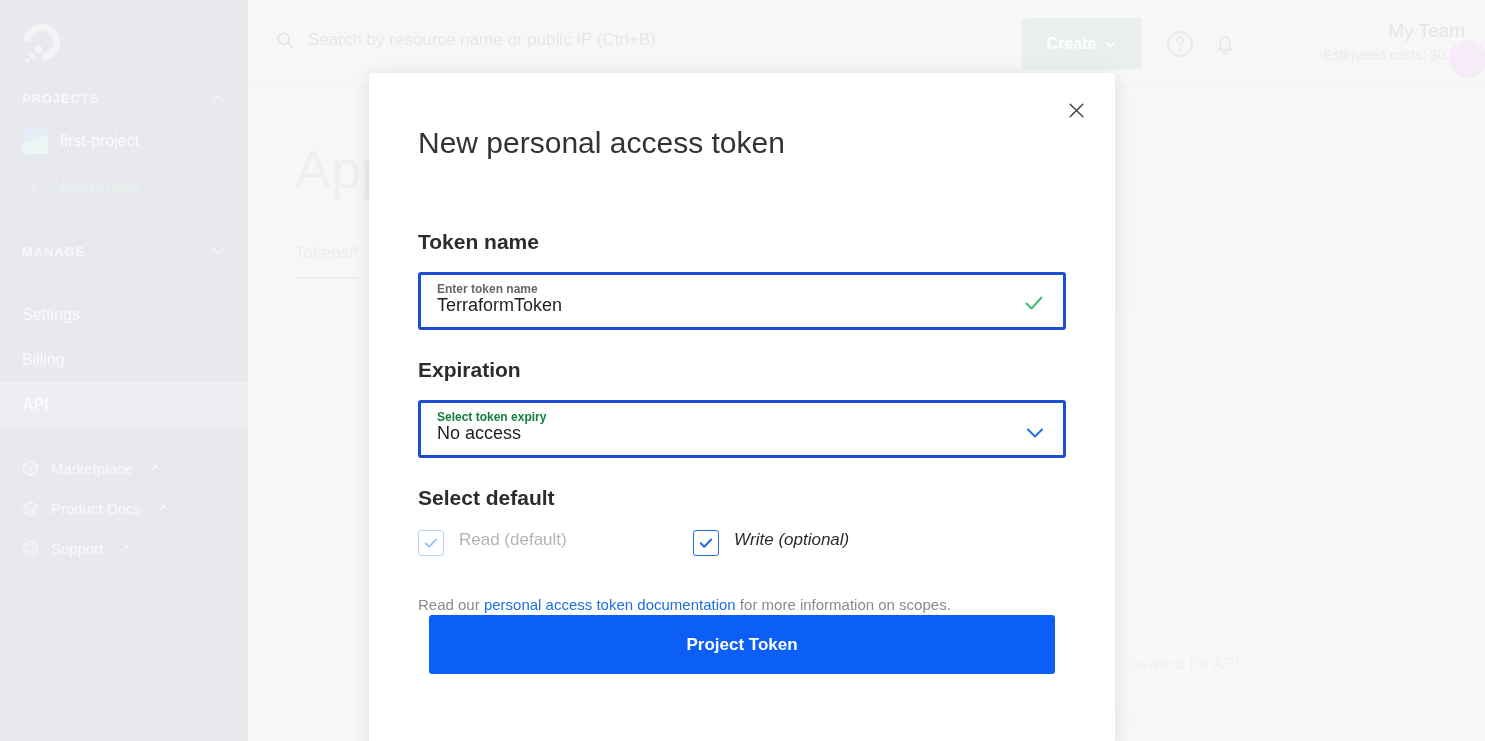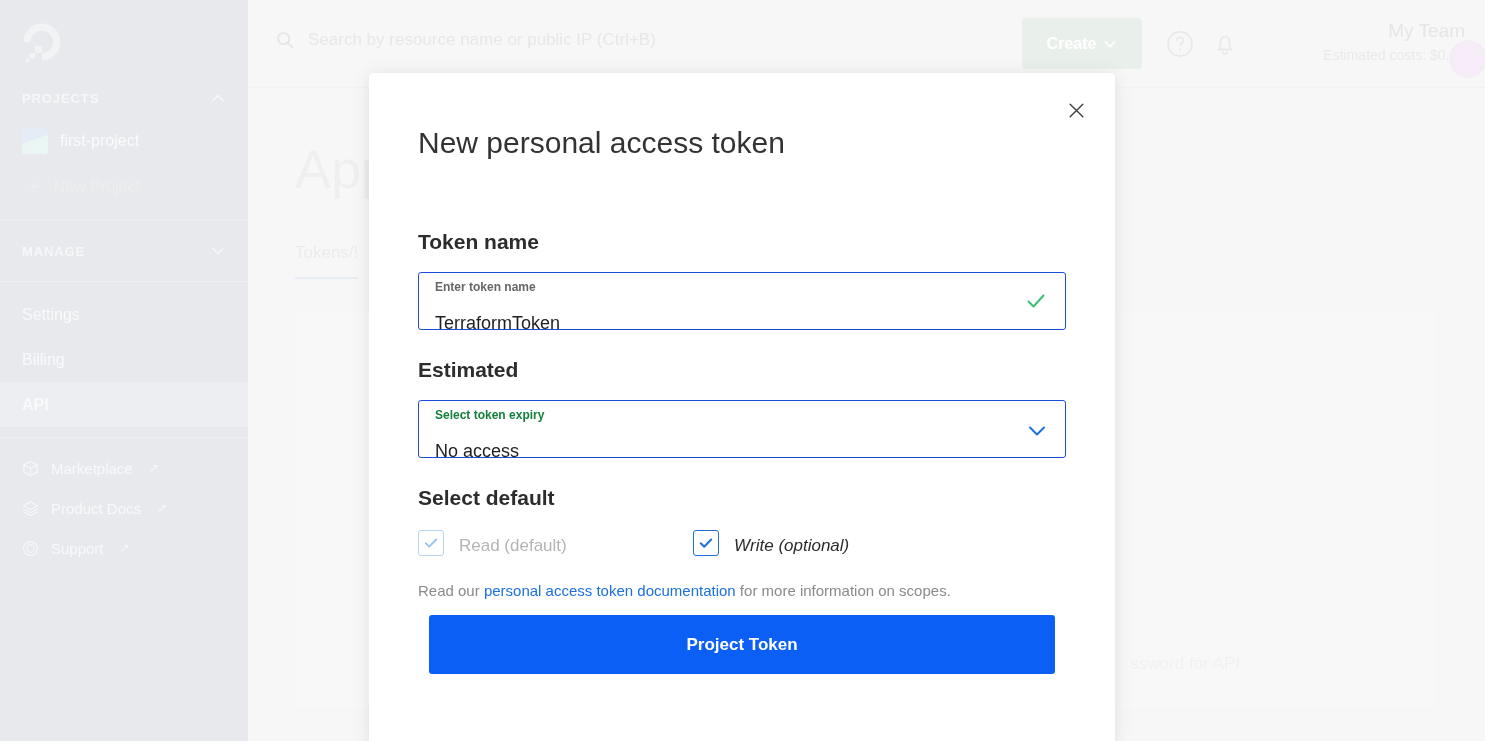--- a/index.html
+++ b/index.html
@@ -153,64 +153,64 @@
     position: absolute; left: 49px;
     font-size: 21px; color: #2c2c2c; font-weight: 700;
   }
   .sec-label.s1 { top: 157px; }
   .sec-label.s2 { top: 285px; }
   .sec-label.s3 { top: 413px; }
 
   .field {
     position: absolute; left: 49px;
     width: 648px; height: 58px;
-    border: 1px solid #1d4ed8;
+    border: 3px solid #1d4ed8;
     border-radius: 3px;
     background: #fff;
   }
   .field.f1 { top: 199px; }
   .field.f2 { top: 327px; }
   .field-label {
     position: absolute; left: 16px; top: 7px;
     font-size: 12px; font-weight: 700; color: #666;
   }
   .field-label.muted { color: #15803d; }
   .field-value {
-    position: absolute; left: 16px; top: 40px;
+    position: absolute; left: 16px; top: 20px;
     font-size: 18px; color: #1f1f1f;
   }
   .field-check {
     position: absolute; right: 18px; top: 17px;
     width: 22px; height: 22px;
   }
   .field-chev {
     position: absolute; right: 17px; top: 19px;
     width: 22px; height: 22px;
   }
 
   
   .scope-row { position: absolute; left: 49px; top: 457px; width: 648px; height: 36px; }
   .scope {
-    position: absolute; display: flex; align-items: flex-end; gap: 15px;
+    position: absolute; display: flex; align-items: flex-start; gap: 15px;
   }
   .scope.read { left: 0; }
   .scope.write { left: 275px; font-style: italic; }
   .cb {
     width: 26px; height: 26px; border-radius: 3px;
     border: 1px solid #1f6fe0;
     display: flex; align-items: center; justify-content: center;
     background: #fff; flex: none;
   }
   .cb.disabled { border-color: #b9d3f3; }
   .cb svg { width: 16px; height: 16px; }
   .scope-text { font-size: 17px; color: #2b2b2b; }
   .scope-text.muted { color: #b4b4b4; }
 
   .hint {
-    position: absolute; left: 49px; top: 509px;
+    position: absolute; left: 49px; top: 523px;
     font-size: 15px; color: #8a8a8a;
   }
   .hint a { color: #1c70e0; text-decoration: none; }
 
   .gen-btn {
     position: absolute; left: 60px; top: 542px;
     width: 626px; height: 59px;
     background: #0c5ff5;
     border: none; border-radius: 3px;
     color: #fff; font-size: 17px; font-weight: 700;
@@ -363,21 +363,21 @@
 
     <div class="sec-label s1">Token name</div>
     <div class="field f1">
       <span class="field-label">Enter token name</span>
       <span class="field-value">TerraformToken</span>
       <svg class="field-check" viewBox="0 0 22 22">
         <path d="M3.5 11.5 L8.5 16.5 L18.5 5.5" fill="none" stroke="#3cbf74" stroke-width="2" stroke-linecap="round" stroke-linejoin="round"></path>
       </svg>
     </div>
 
-    <div class="sec-label s2">Estimated</div>
+    <div class="sec-label s2">Expiration</div>
     <div class="field f2">
       <span class="field-label muted">Select token expiry</span>
       <span class="field-value">No access</span>
       <svg class="field-chev" viewBox="0 0 22 22">
         <path d="M4 7.5 L11 14.5 L18 7.5" fill="none" stroke="#1c70e0" stroke-width="2" stroke-linecap="round" stroke-linejoin="round"></path>
       </svg>
     </div>
 
     <div class="sec-label s3">Select default</div>
 

